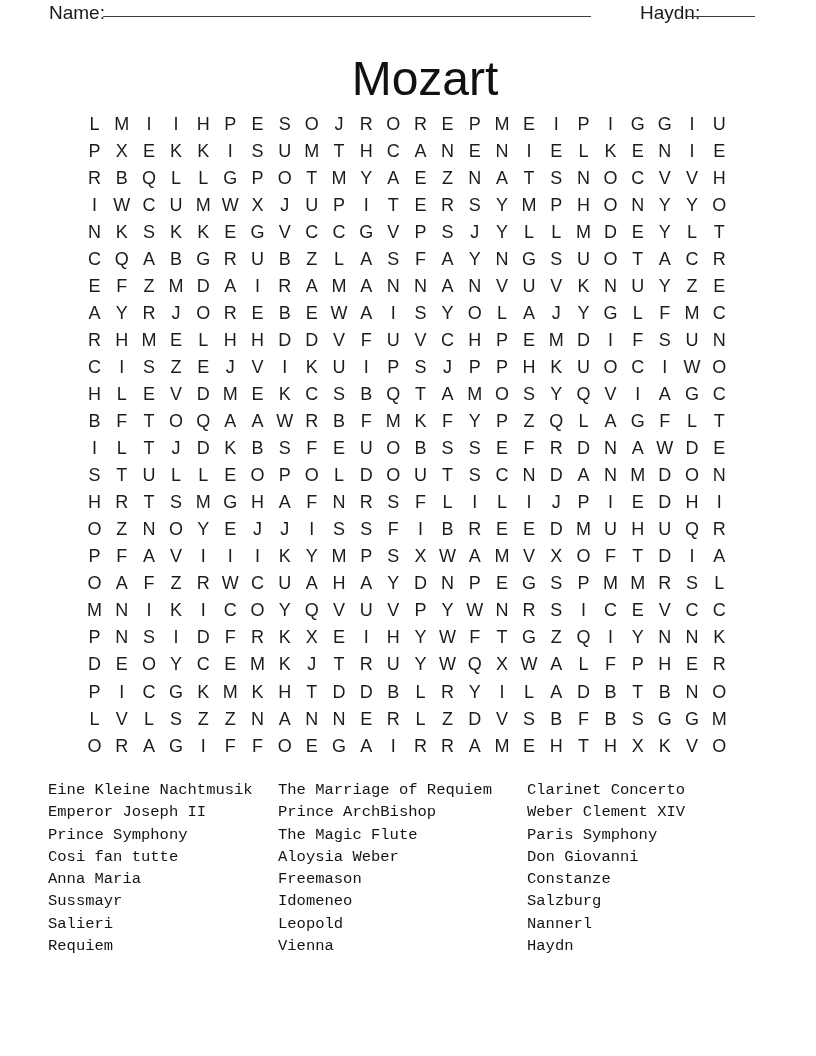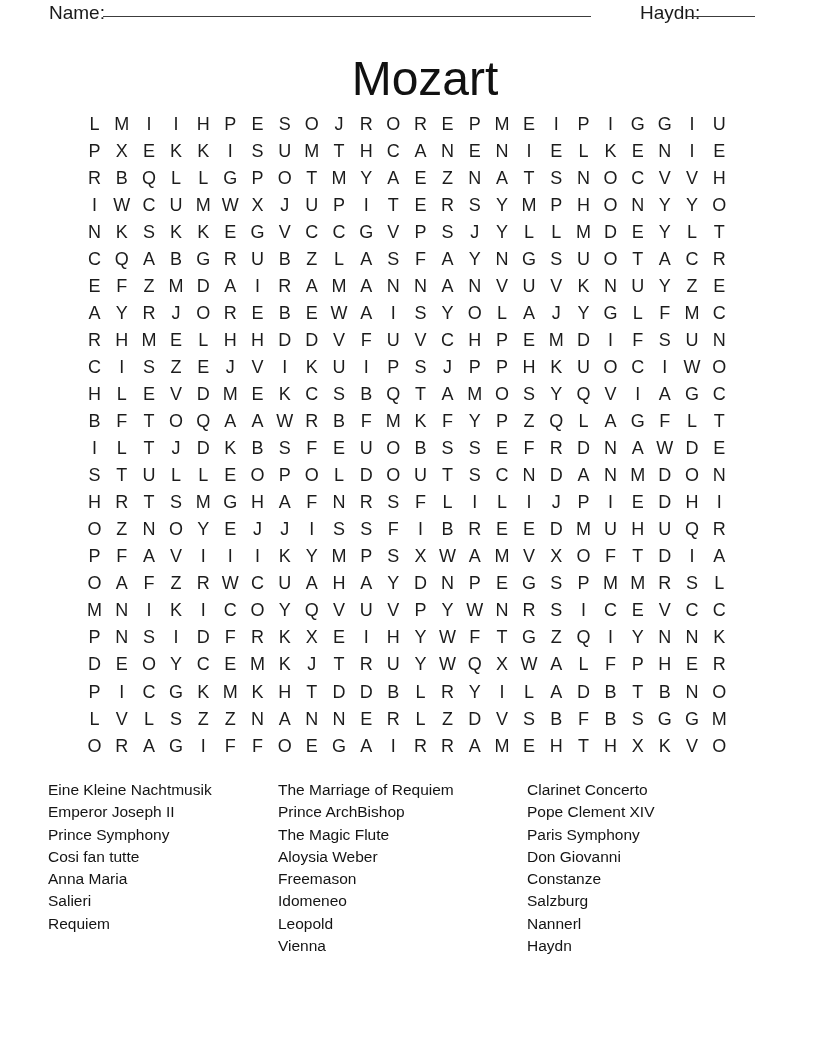--- a/index.html
+++ b/index.html
@@ -75,20 +75,21 @@
     font-size: 15.5px;
     color: #141414;
   }
   .word-col-1 { left: 48px; }
   .word-col-2 { left: 278px; }
   .word-col-3 { left: 527px; }
   .word {
     height: 22.3px;
     line-height: 22.3px;
     white-space: nowrap;
+    font-family: Liberation Mono, monospace;
   }
 </style>
 </head>
 <body>
 
 <div class="page">
 
   <span class="hdr-label name-label">Name:</span>
   <span class="fill-line name-line"></span>
 
@@ -675,36 +676,37 @@
       <span class="cell">V</span>
       <span class="cell">O</span>
     </div>
 
   <div class="word-col word-col-1">
       <div class="word">Eine Kleine Nachtmusik</div>
       <div class="word">Emperor Joseph II</div>
       <div class="word">Prince Symphony</div>
       <div class="word">Cosi fan tutte</div>
       <div class="word">Anna Maria</div>
+      <div class="word">Sussmayr</div>
       <div class="word">Salieri</div>
       <div class="word">Requiem</div>
     </div>
   <div class="word-col word-col-2">
       <div class="word">The Marriage of Requiem</div>
       <div class="word">Prince ArchBishop</div>
       <div class="word">The Magic Flute</div>
       <div class="word">Aloysia Weber</div>
       <div class="word">Freemason</div>
       <div class="word">Idomeneo</div>
       <div class="word">Leopold</div>
       <div class="word">Vienna</div>
     </div>
   <div class="word-col word-col-3">
       <div class="word">Clarinet Concerto</div>
-      <div class="word">Pope Clement XIV</div>
+      <div class="word">Weber Clement XIV</div>
       <div class="word">Paris Symphony</div>
       <div class="word">Don Giovanni</div>
       <div class="word">Constanze</div>
       <div class="word">Salzburg</div>
       <div class="word">Nannerl</div>
       <div class="word">Haydn</div>
     </div>
 
 </div>
 

